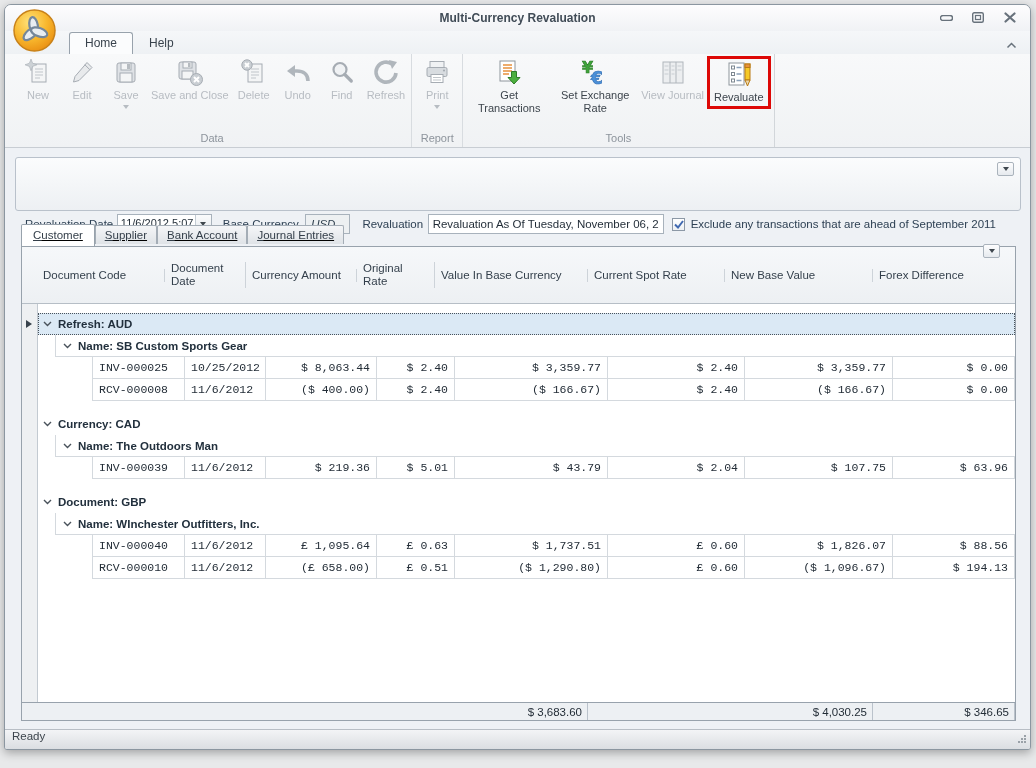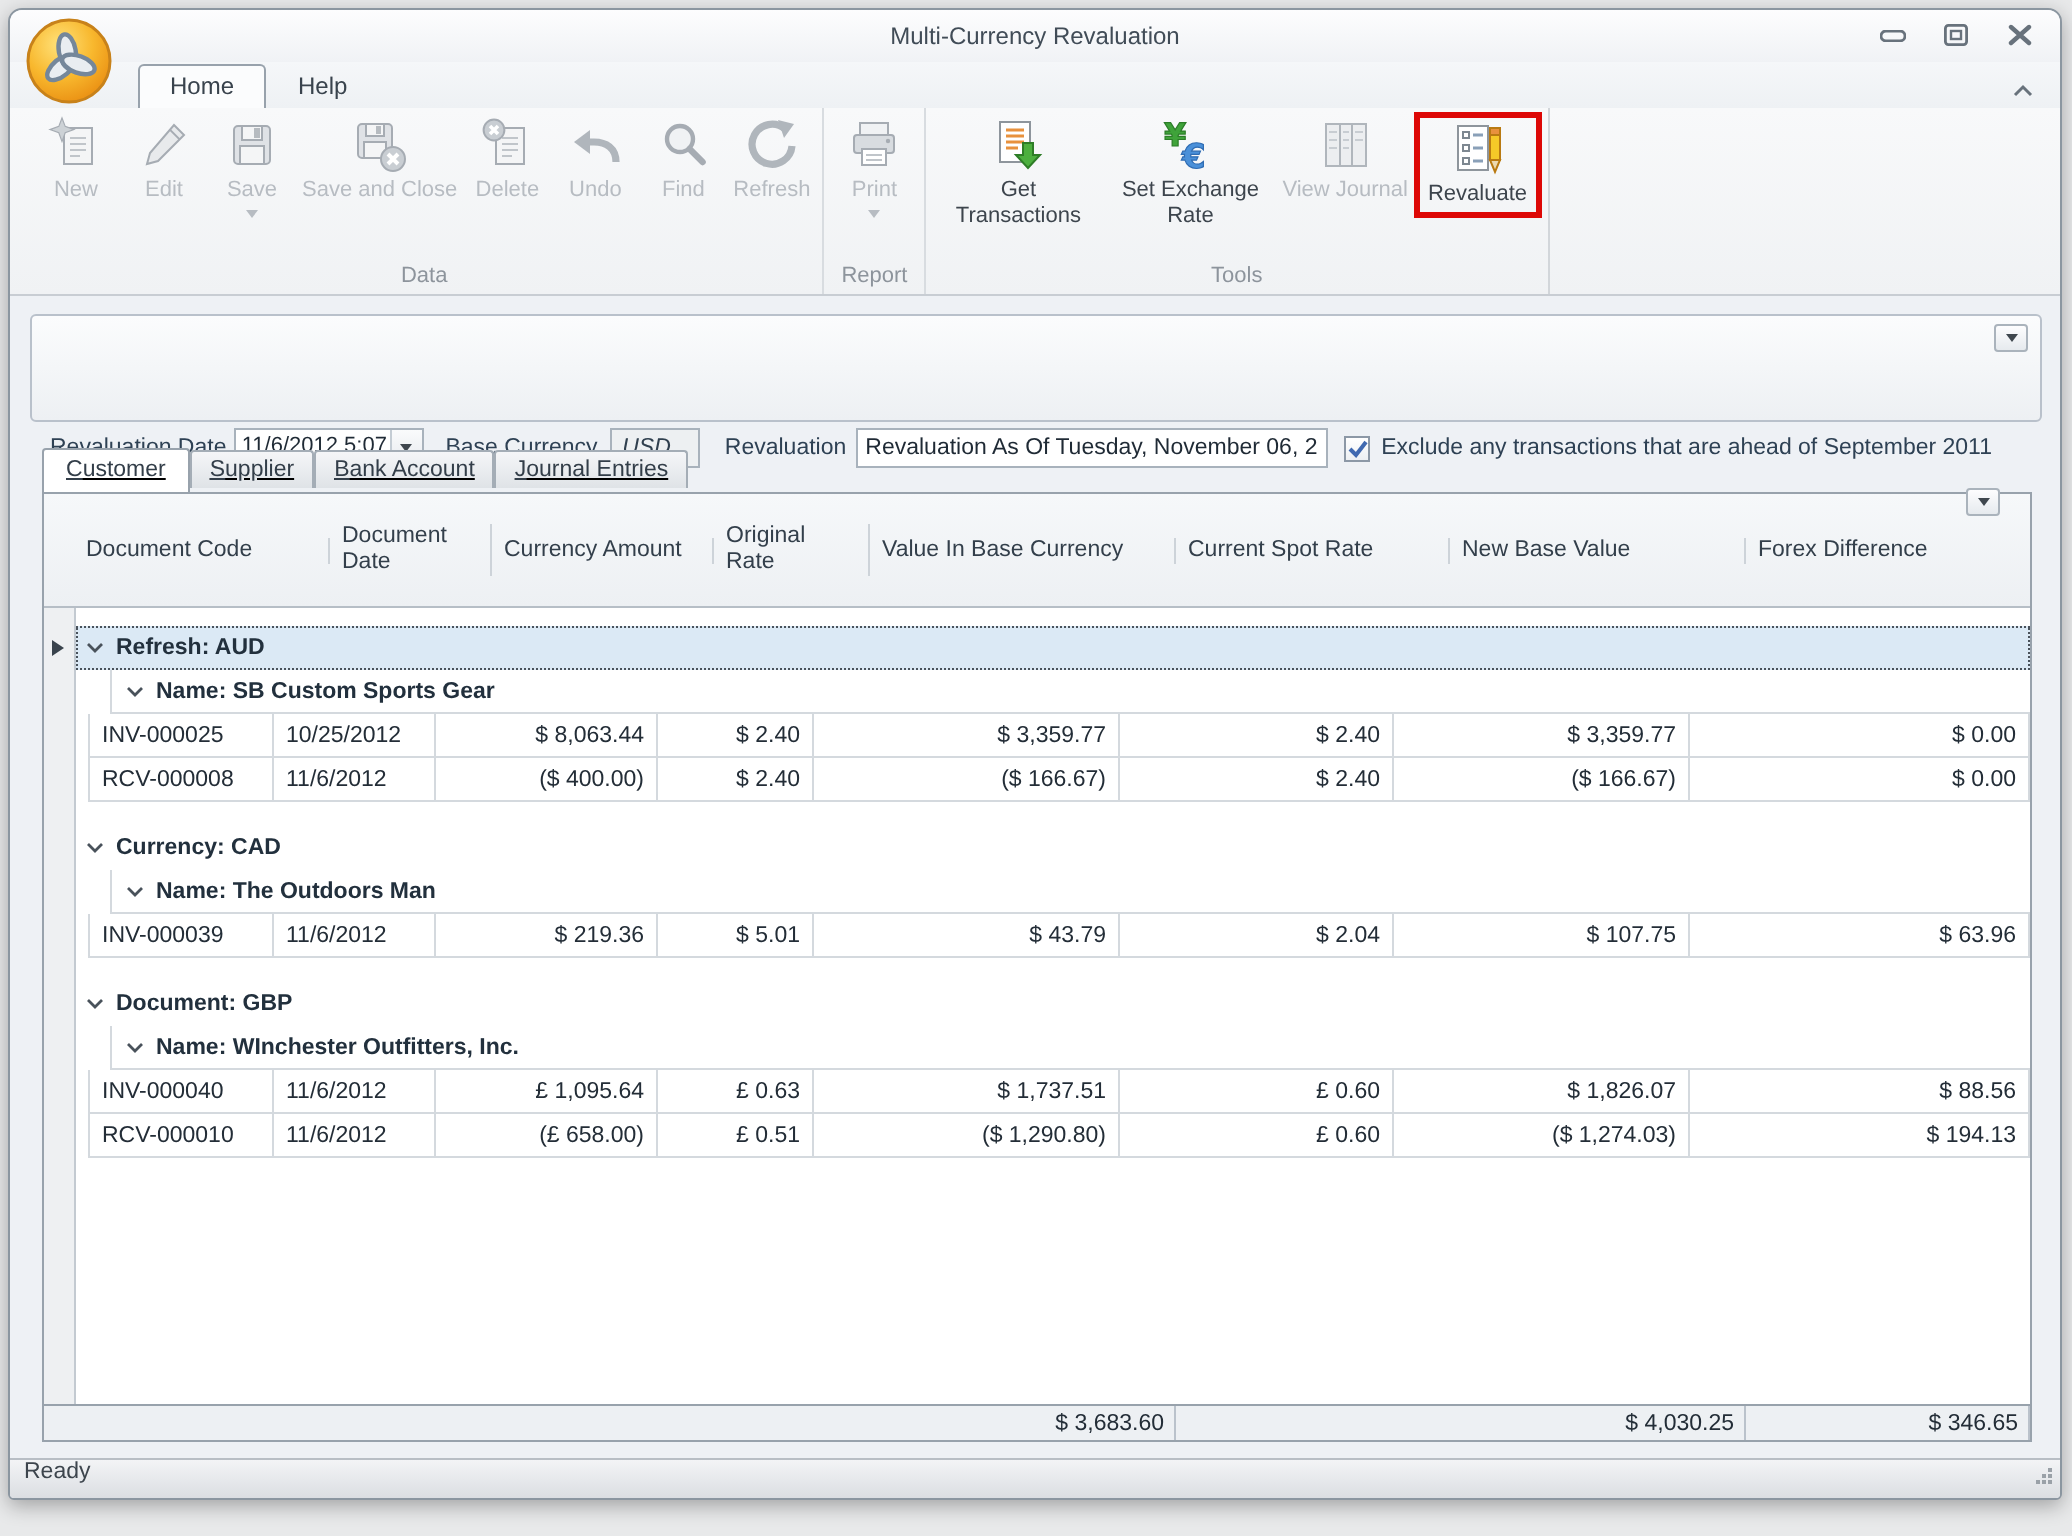--- a/index.html
+++ b/index.html
@@ -4,21 +4,21 @@
 <style>
   * { box-sizing: border-box; margin: 0; padding: 0; }
   html,body { width:1036px; height:768px; }
   body { background:#e8e9ea; font-family:"Liberation Sans", sans-serif; overflow:hidden; position:relative; }
 
   .window { position:absolute; left:4px; top:4px; width:1027px; height:746px;
     background:#eef1f5; border:1px solid #8b96a0; border-radius:7px 7px 3px 3px;
     box-shadow:0 3px 10px rgba(0,0,0,.3); overflow:hidden; display:flex; flex-direction:column; }
 
   
-  .titlebar { height:26px; flex:none; background:linear-gradient(#fdfdfe,#f0f2f5); position:relative; }
+  .titlebar { height:26px; flex:none; background:linear-gradient(#fdfdfe,#f0f2f5); position:relative;font-weight:bold; }
   .title { text-align:center; line-height:27px; font-size:12px; color:#414c57; }
   .winbtns { position:absolute; right:12px; top:5px; display:flex; gap:16px; }
   .winbtn { width:16px; height:15px; display:flex; align-items:center; justify-content:center; cursor:default; }
   .logo { position:absolute; left:7px; top:3px; width:45px; height:45px; z-index:20; }
 
   
   .tabrow { height:23px; flex:none; background:linear-gradient(#f5f7f9,#eef1f4); display:flex; align-items:flex-end; padding-left:64px; position:relative; }
   .rtab { font-size:12px; color:#39434d; padding:3px 15px 4px; border-radius:3px 3px 0 0; border:1px solid transparent; border-bottom:none; }
   .rtab.active { background:#fbfcfd; border-color:#98a2ac; }
   .collapse-btn { position:absolute; right:12px; bottom:3px; width:14px; height:12px; display:flex; align-items:center; justify-content:center; }
@@ -69,21 +69,21 @@
   .hcell { border-right:1px solid #cdd3d9; display:flex; align-items:center; padding:0 6px; font-size:11.5px; color:#333f4b; line-height:13px; }
   .c0{width:128px;flex:none} .c1{width:81px;flex:none} .c2{width:111px;flex:none} .c3{width:78px;flex:none}
   .c4{width:153px;flex:none} .c5{width:137px;flex:none} .c6{width:148px;flex:none} .c7{flex:1}
 
   .gbody { flex:1; min-height:0; position:relative; overflow:hidden; font-size:11.5px; color:#232d37; }
   .gbody::before { content:""; position:absolute; left:0; top:0; bottom:0; width:15px; background:#eef0f2; border-right:1px solid #c3cad1; }
   .g-spacer { height:9px; } .g-gap { height:12px; }
   .grow { display:flex; height:22px; position:relative; }
   .row-currency { margin-left:16px; }
   .row-name { margin-left:33px; }
-  .row-data { margin-left:22px; }
+  .row-data { margin-left:70px;font-family:Liberation Mono, monospace; }
   .gr-box { flex:1; display:flex; align-items:center; gap:6px; font-weight:bold; color:#22303d; padding-left:5px; }
   .row-currency.selected .gr-box { background:#dbe9f5; outline:1px dotted #49525b; outline-offset:-1px; }
   .row-name .gr-box { border-left:1px solid #d4d9de; border-bottom:1px solid #d4d9de; padding-left:7px; }
   .sel-arrow { position:absolute; left:-12px; top:7px; width:0; height:0; border-left:6px solid #39434d; border-top:4px solid transparent; border-bottom:4px solid transparent; }
   .dc { border-right:1px solid #d4d9de; border-bottom:1px solid #d4d9de; display:flex; align-items:center; padding:0 6px; white-space:nowrap; overflow:hidden; }
   .row-data .dc:first-child { border-left:1px solid #d4d9de; width:93px; flex:none; }
   .num { justify-content:flex-end; }
   .chev { flex:none; display:block; }
 
   .gfoot { height:18px; flex:none; border-top:1px solid #98a2ac; background:#edf0f3; display:flex; font-size:11.5px; color:#232d37; }
@@ -452,21 +452,21 @@
             <div class="dc c6 num">$ 1,826.07</div>
             <div class="dc c7 num">$ 88.56</div>
           </div>
           <div class="grow row-data">
             <div class="dc">RCV-000010</div>
             <div class="dc c1">11/6/2012</div>
             <div class="dc c2 num">(£ 658.00)</div>
             <div class="dc c3 num">£ 0.51</div>
             <div class="dc c4 num">($ 1,290.80)</div>
             <div class="dc c5 num">£ 0.60</div>
-            <div class="dc c6 num">($ 1,274.03)</div>
+            <div class="dc c6 num">($ 1,096.67)</div>
             <div class="dc c7 num">$ 194.13</div>
           </div>
         </div>
 
         <div class="gfoot">
           <div class="fsp"></div>
           <div class="fc c4">$ 3,683.60</div>
           <div class="fc c5" style="border-right:none"></div>
           <div class="fc c6">$ 4,030.25</div>
           <div class="fc c7">$ 346.65</div>

